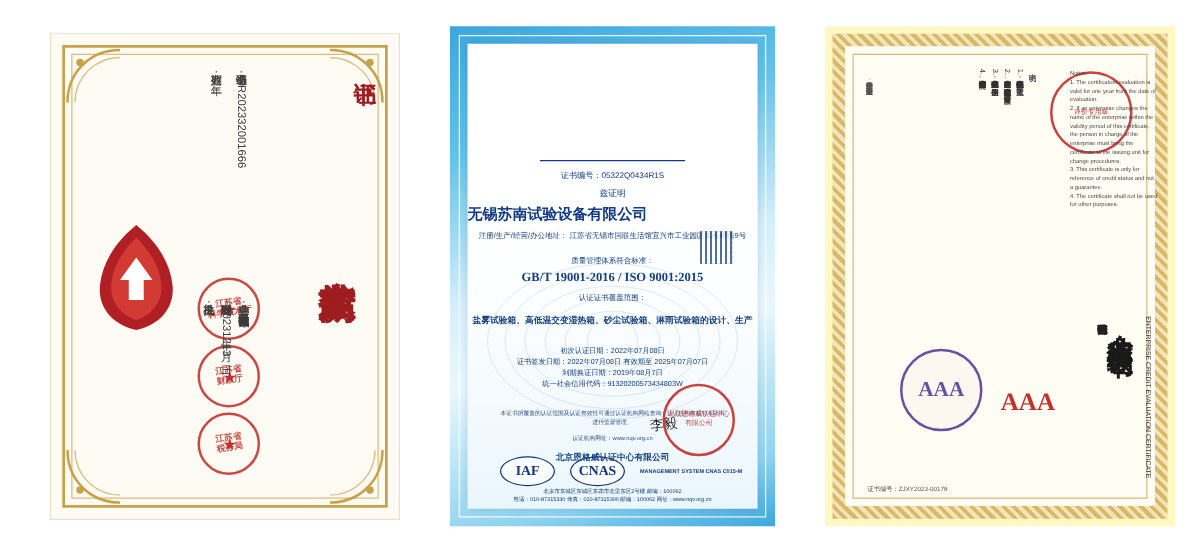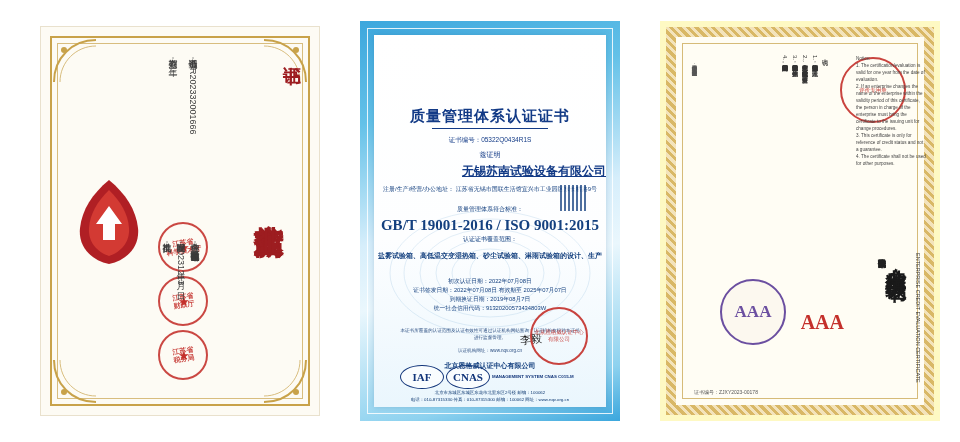--- a/index.html
+++ b/index.html
@@ -44,29 +44,29 @@
         background:linear-gradient(180deg,#ffffff 0%,#fdfeff 55%,#eaf6fd 100%);
         box-shadow:0 0 6px rgba(0,60,110,.18);}
   .c2-guilloche{position:absolute;left:50%;top:168px;transform:translateX(-50%);
         width:210px;height:140px;opacity:.22;}
   .c2-logo{position:absolute;left:50%;top:20px;transform:translateX(-50%);width:62px;height:46px;}
   .c2-h1{position:absolute;top:72px;left:0;right:0;text-align:center;
         font-family:"Liberation Serif",serif;font-weight:bold;font-size:15px;color:#123a86;letter-spacing:1px;}
   .c2-h1-underline{position:absolute;top:93px;left:58px;right:58px;height:1px;background:#123a86;}
   .c2-no{position:absolute;top:101px;left:0;right:0;text-align:center;font-size:6.5px;color:#123a86;}
   .c2-awardlabel{position:absolute;top:115px;left:0;right:0;text-align:center;font-size:7px;color:#123a86;}
-  .c2-company{position:absolute;top:128px;left:0;right:0;text-align:right;
-        font-family:"Liberation Serif",serif;font-weight:bold;font-size:12px;color:#123a86;text-decoration:underline;}
+  .c2-company{position:absolute;top:128px;left:0;right:0;text-align:left;
+        font-family:"Liberation Serif",serif;font-weight:bold;font-size:12px;color:#123a86;}
   .c2-line{position:absolute;left:0;right:0;text-align:center;font-size:6px;color:#14407f;line-height:9px;}
   .c2-std{position:absolute;left:0;right:0;text-align:center;
-        font-family:"Liberation Serif",serif;font-weight:bold;font-size:15px;color:#14407f;}
+        font-family:"Liberation Serif",serif;font-weight:bold;font-size:10px;color:#14407f;}
   .c2-scope{position:absolute;left:0;right:0;text-align:center;font-size:7px;color:#14407f;font-weight:bold;}
   .c2-dates{position:absolute;left:0;right:0;text-align:center;font-size:5.8px;color:#14407f;line-height:9px;}
   .c2-legal{position:absolute;left:26px;right:26px;text-align:center;font-size:4.6px;color:#2a4d80;line-height:7px;}
-  .c2-marks{position:absolute;left:26px;top:330px;display:flex;gap:2px;align-items:center;}
+  .c2-marks{position:absolute;left:26px;top:330px;display:flex;gap:12px;align-items:center;}
   .c2-oval{width:42px;height:22px;border:1.5px solid #12357a;border-radius:50%;
         display:flex;align-items:center;justify-content:center;font-family:"Liberation Serif",serif;
         font-weight:bold;font-size:11px;color:#12357a;background:rgba(255,255,255,.65);}
   .c2-msblock{font-size:4.4px;color:#12357a;line-height:6px;font-weight:bold;}
   .c2-seal{position:absolute;right:18px;bottom:42px;width:54px;height:54px;border:2px solid #c4302b;
         border-radius:50%;color:#c4302b;display:flex;align-items:center;justify-content:center;
         font-size:5.5px;text-align:center;line-height:7px;opacity:.9;}
   .c2-sign{position:absolute;right:64px;bottom:60px;font-family:"Liberation Serif",serif;
         font-size:11px;color:#1a1a1a;transform:rotate(-6deg);}
   .c2-issuer{position:absolute;left:0;right:0;bottom:36px;text-align:center;font-size:7px;color:#14407f;font-weight:bold;}
@@ -190,21 +190,20 @@
           <ellipse cx="105" cy="70" rx="100" ry="62"></ellipse>
           <ellipse cx="105" cy="70" rx="86" ry="54"></ellipse>
           <ellipse cx="105" cy="70" rx="70" ry="44"></ellipse>
           <ellipse cx="105" cy="70" rx="54" ry="34"></ellipse>
           <ellipse cx="105" cy="70" rx="38" ry="24"></ellipse>
           <circle cx="105" cy="70" r="20"></circle>
         </g>
       </svg>
 
 
-      <div class="c2-h1">质量管理体系认证证书</div>
       <div class="c2-h1-underline"></div>
 
       <div class="c2-no">
         <span>证书编号：</span><span>05322Q0434R1S</span>
       </div>
 
       <div class="c2-awardlabel">兹证明</div>
       <div class="c2-company">无锡苏南试验设备有限公司</div>
 
       <div class="c2-line" style="top:150px;">

